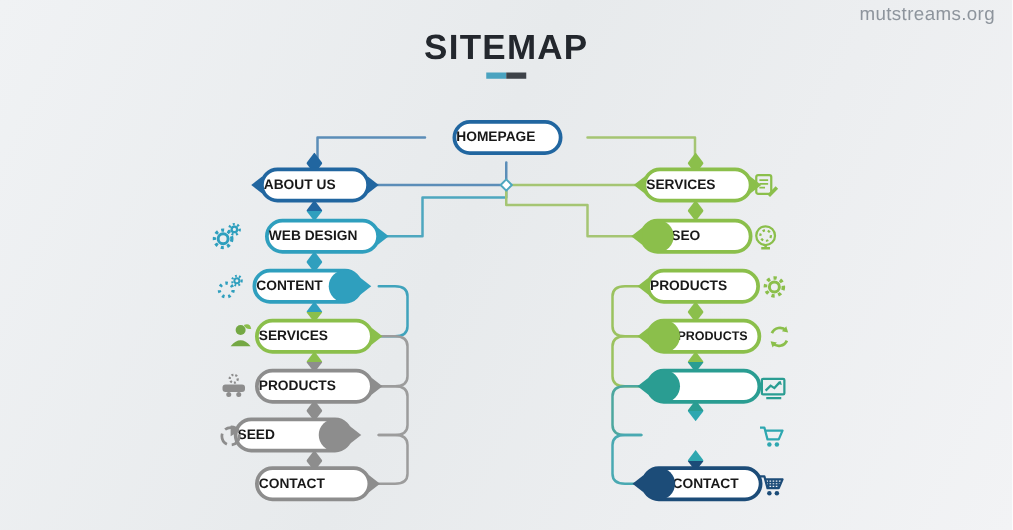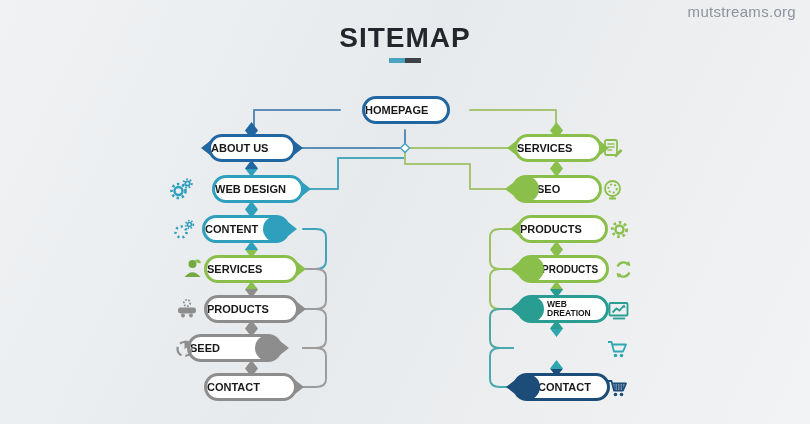--- a/index.html
+++ b/index.html
@@ -139,21 +139,20 @@
     <span class="nlabel">PRODUCTS</span>
   </div>
   <div class="node lcircle" style="--c:#8bbf4b;left:517px;top:255px;width:92px">
     <i class="endc l"></i>
     <i class="pt pl"></i>
     <span class="nlabel" style="font-size:10px">PRODUCTS</span>
   </div>
   <div class="node lcircle twoline" style="--c:#2a9d92;left:517px;top:295px;width:92px">
     <i class="endc l"></i>
     <i class="pt pl"></i>
-    <span class="nlabel">WEB DREATION</span>
   </div>
   <div class="node lcircle" style="--c:#1c4c78;left:513px;top:373px;width:97px">
     <i class="endc l"></i>
     <i class="pt pl"></i>
     <span class="nlabel">CONTACT</span>
   </div>
 
   <span class="icon" style="left:169px;top:177px">
     <svg width="25" height="24" viewBox="0 0 25 24" fill="none" stroke="#2f9fbe">
       <circle cx="9.5" cy="14" r="4" stroke-width="2.4"></circle>

